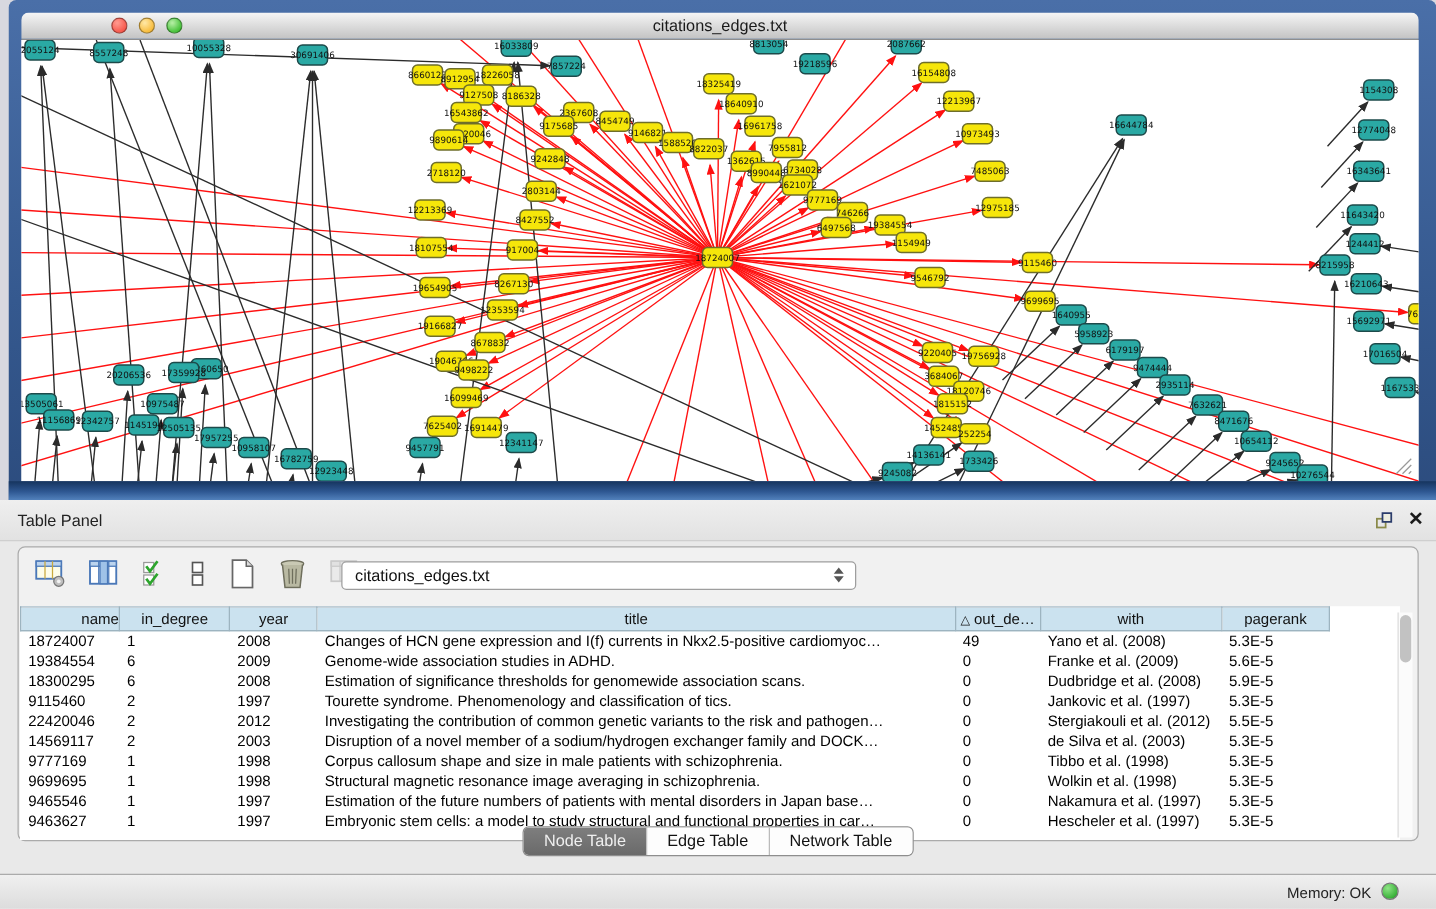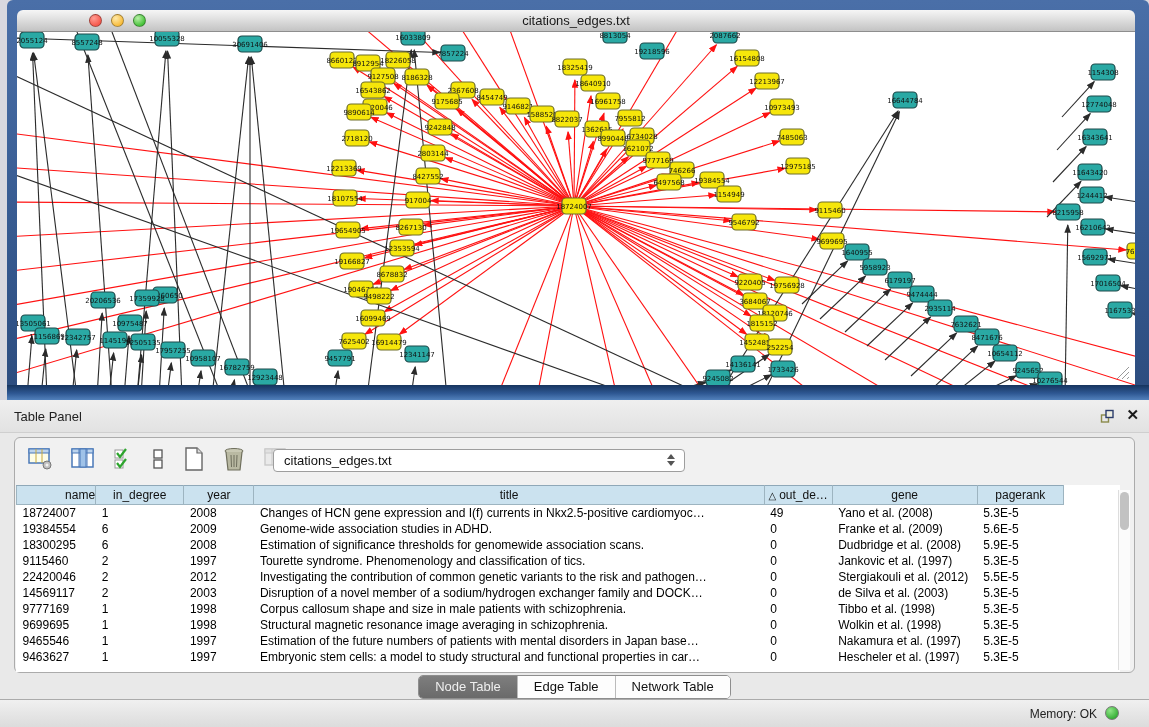--- a/index.html
+++ b/index.html
@@ -53,21 +53,21 @@
   table { border-collapse:collapse; table-layout:fixed; width:1048px; }
   th { background:#CBE2EF; border:1px solid #9DB4C0; border-top:1px solid #8FA8B8; font-weight:normal;
        font-size:12px; height:19px; color:#111; text-align:center; overflow:hidden; white-space:nowrap; }
   td { font-size:12px; height:16px; line-height:16px; padding:0 2px 0 6px; white-space:nowrap; overflow:hidden; color:#000; }
   tr.data-row { cursor:default; }
   .sort-tri { font-size:10px; margin-right:3px; }
   #tp-scroll { position:absolute; right:4px; top:52px; width:12px; height:180px; background:#FBFBFB; border-left:1px solid #DDD; }
   #tp-thumb { position:absolute; left:1px; top:2px; width:9px; height:38px; background:#C2C2C2; border-radius:5px; }
 
   
-  #tp-tabs { position:absolute; left:0; right:0; top:275px; text-align:center; }
+  #tp-tabs { position:absolute; left:0; right:0; top:261px; text-align:center; }
   #tabs-inner { display:inline-flex; border:1px solid #8E8E8E; border-radius:5px; overflow:hidden; background:#FDFDFD; }
   .seg-tab { font-size:13px; padding:3px 16px 4px 16px; color:#111; border-right:1px solid #BBB; cursor:pointer; background:#FDFDFD; }
   .seg-tab:last-child { border-right:none; }
   .seg-tab.active { background:linear-gradient(180deg,#7E7E7E,#6A6A6A); color:#EFEFEF; }
 
   
   #status-bar { position:absolute; left:0; top:299px; width:1149px; height:28px;
     background:linear-gradient(180deg,#F0F0F0,#DCDCDC); border-top:1px solid #ABABAB; }
   #mem-label { position:absolute; right:52px; top:7px; font-size:12px; color:#222; }
   #mem-dot { position:absolute; right:30px; top:6px; width:14px; height:14px; border-radius:50%;
@@ -756,21 +756,21 @@
 
       <div id="tp-table-wrap">
         <table>
           <thead>
               <tr id="thead-row">
                 <th style="width: 78px; text-align: right;">name</th>
                 <th style="width: 87px;">in_degree</th>
                 <th style="width: 69px;">year</th>
                 <th style="width: 503px;">title</th>
                 <th style="width: 67px;"><span class="sort-tri">△</span>out_de…</th>
-                <th style="width: 143px;">gene</th>
+                <th style="width: 143px;">with</th>
                 <th style="width: 85px;">pagerank</th>
               </tr>
             </thead>
           <tbody id="tbody">
               <tr class="data-row">
                 <td style="width: 78px;">18724007</td>
                 <td style="width: 87px;">1</td>
                 <td style="width: 69px;">2008</td>
                 <td style="width: 503px;">Changes of HCN gene expression and I(f) currents in Nkx2.5-positive cardiomyoc…</td>
                 <td style="width: 67px;">49</td>

